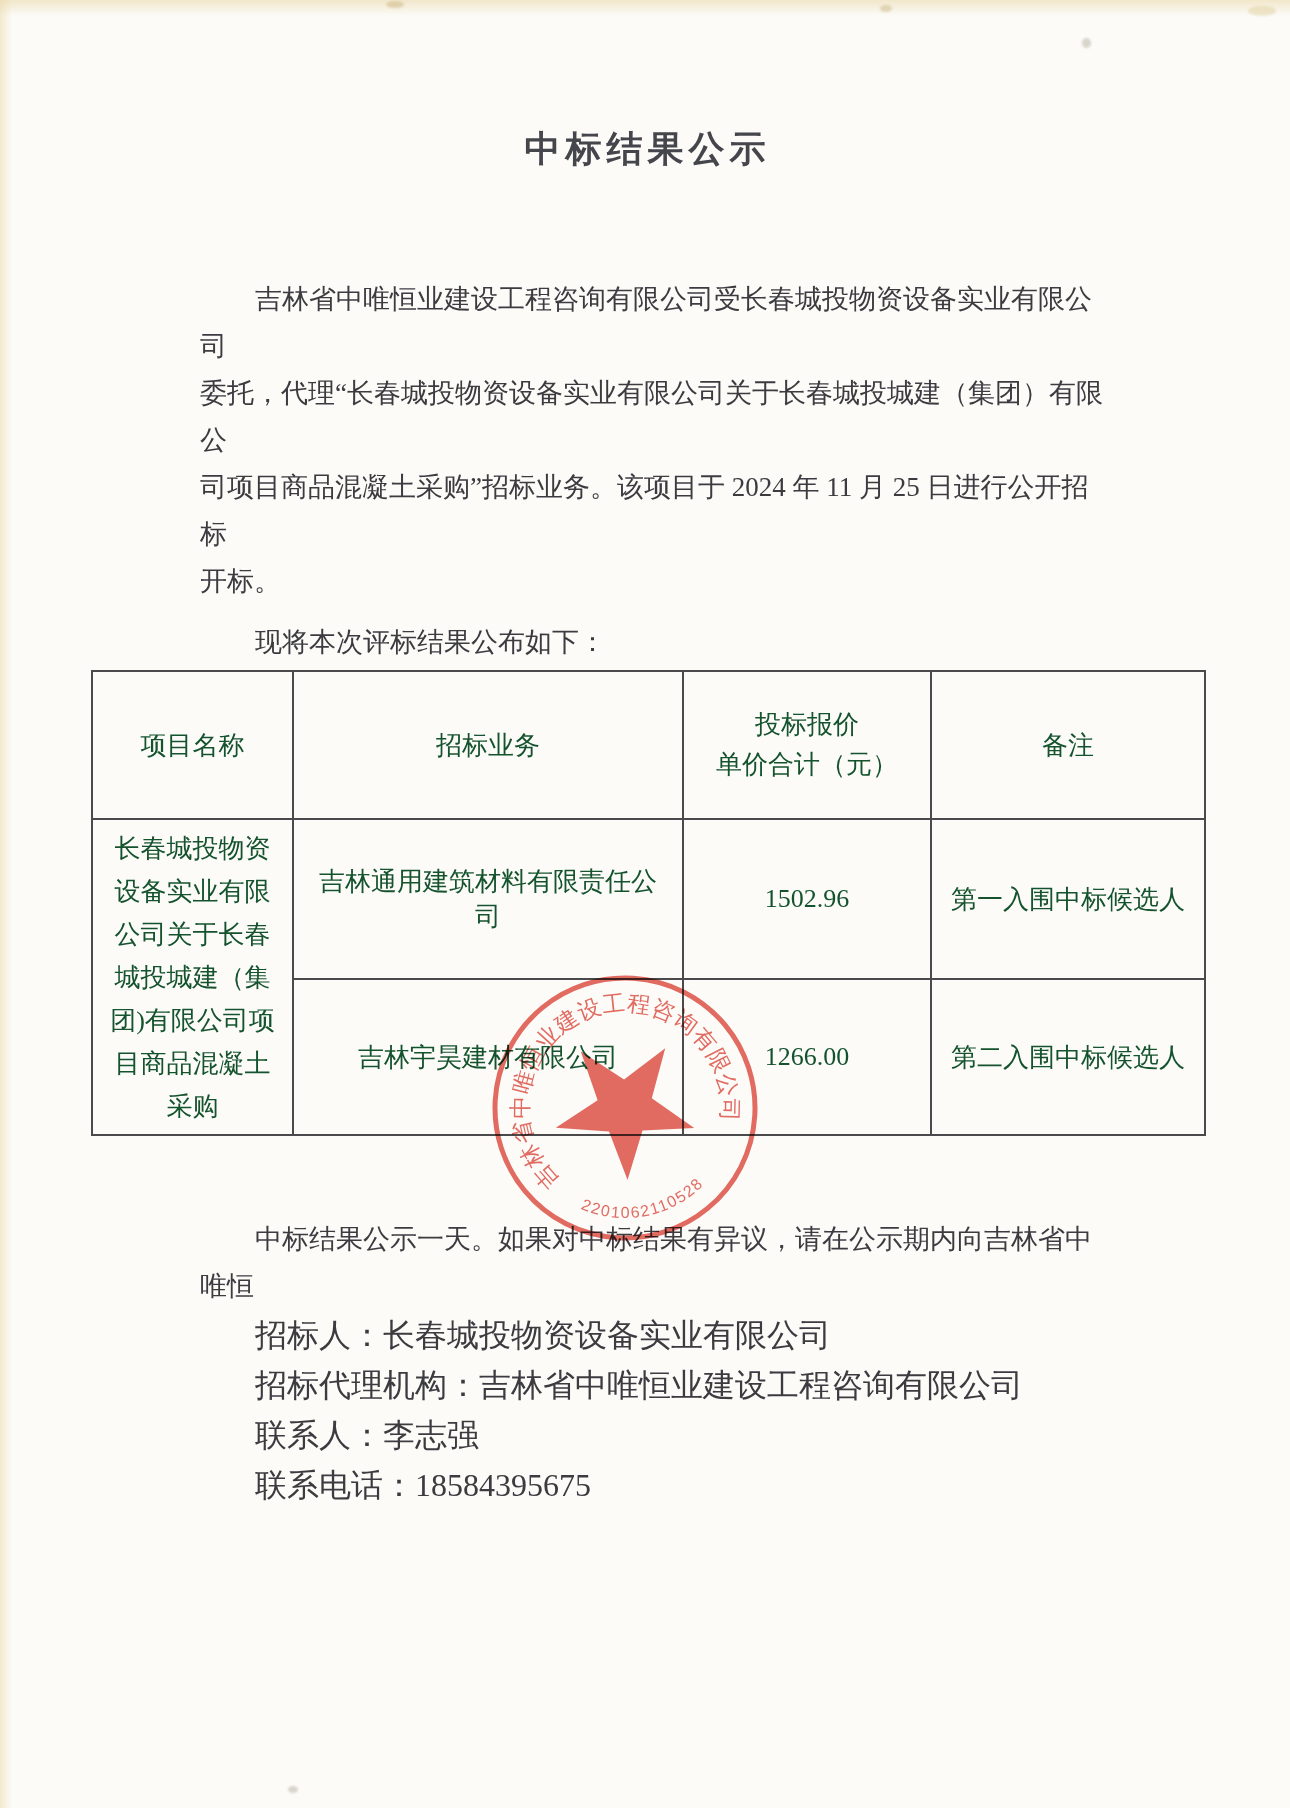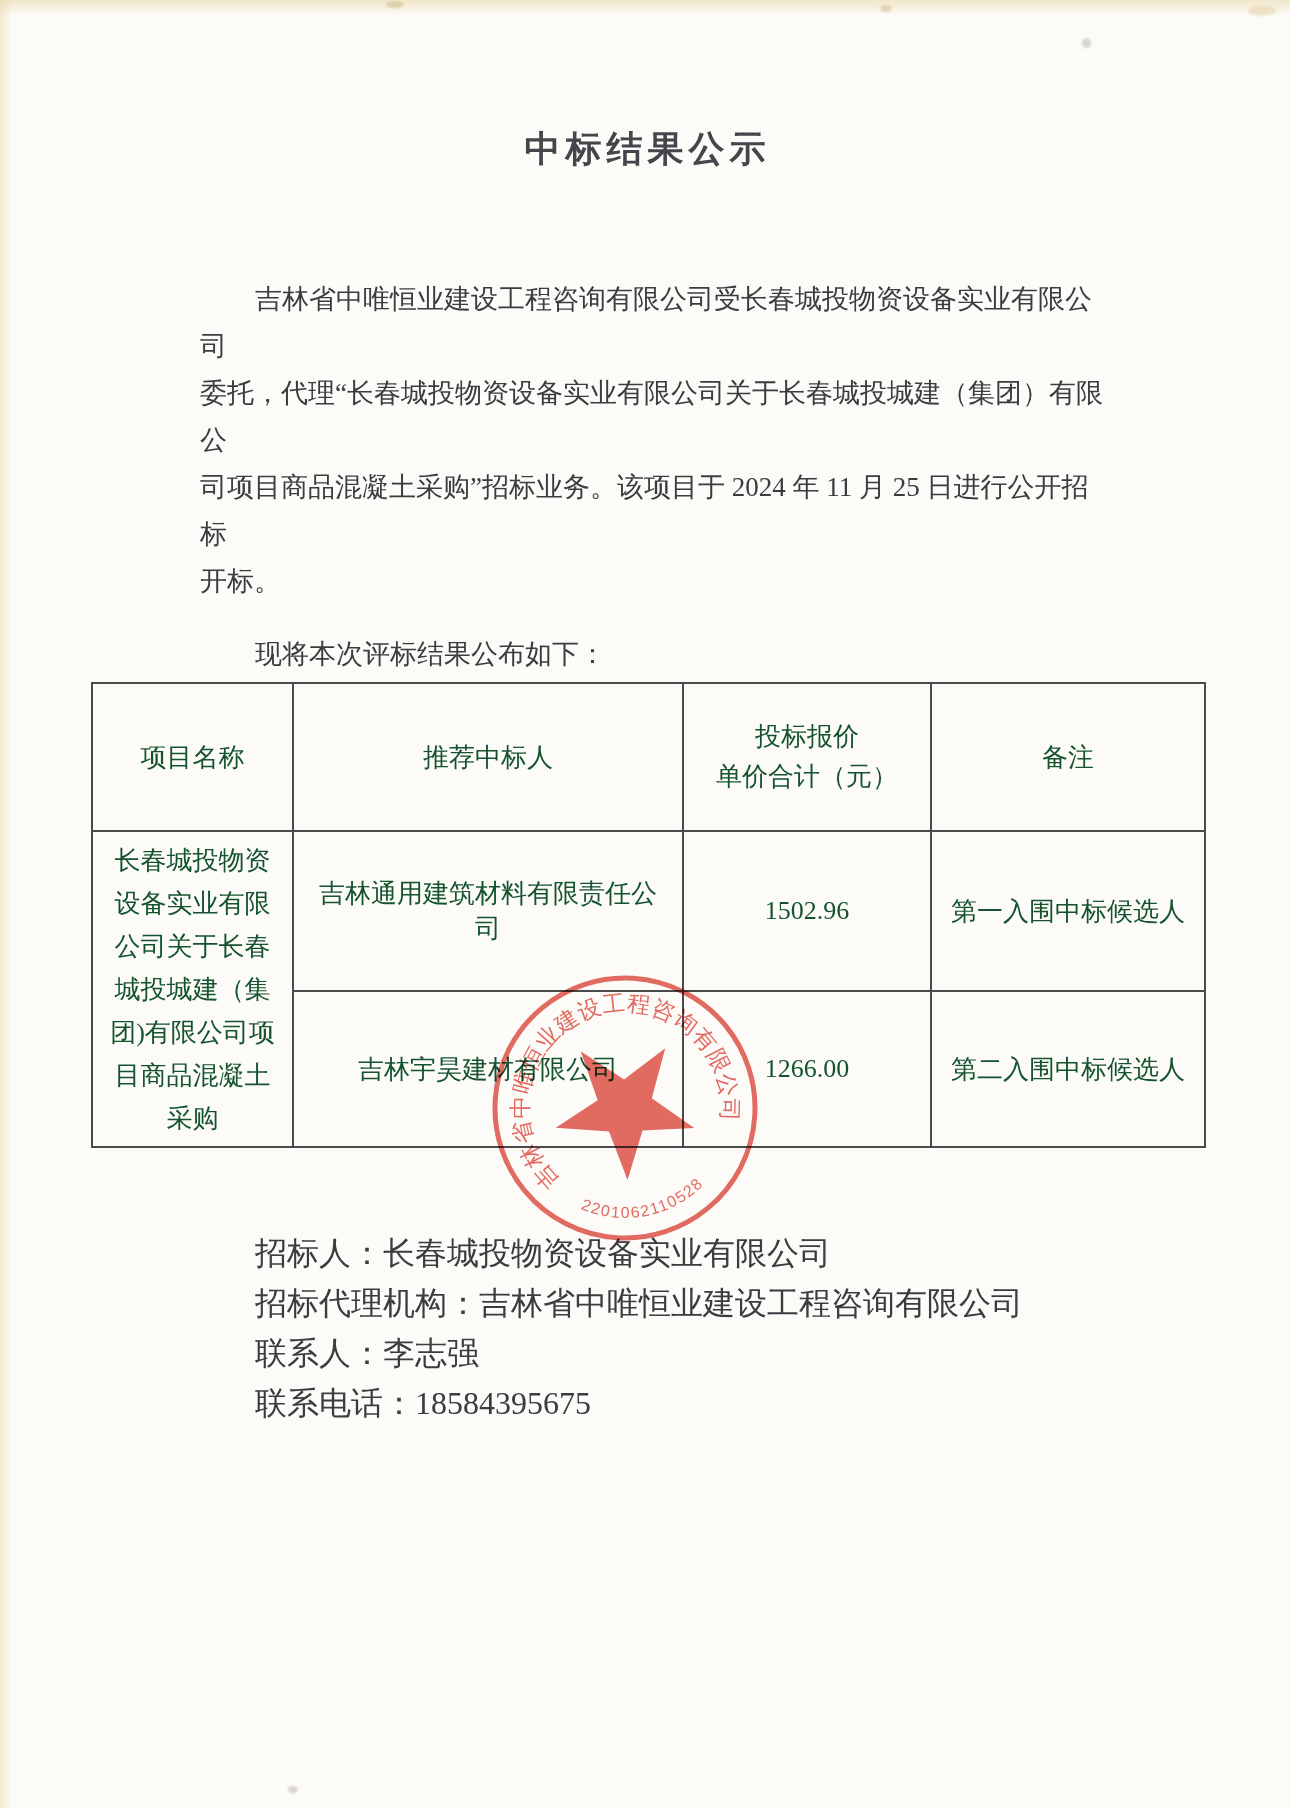--- a/index.html
+++ b/index.html
@@ -32,21 +32,21 @@
     height:62px;line-height:62px;
     text-align:center;
     font-size:36px;font-weight:600;
     letter-spacing:5px;
     color:#45454c;
   }
 
   .para{margin-left:109px;margin-right:99px;font-size:27px;line-height:47px;}
   .intro{margin-top:96px;}
   .line.indent{text-indent:55px;}
-  .results-intro{margin-top:26px;}
+  .results-intro{margin-top:14px;}
 
   table.results{
     margin-top:4px;
     border-collapse:collapse;
     table-layout:fixed;
     width:1113px;
     font-size:26px;
     color:#14532d;
   }
   table.results th,table.results td{
@@ -107,21 +107,21 @@
     <table class="results">
       <colgroup>
           <col class="c1">
           <col class="c2">
           <col class="c3">
           <col class="c4">
         </colgroup>
       <tbody>
           <tr class="head">
         <th>项目名称</th>
-        <th>推荐中标人</th>
+        <th>招标业务</th>
         <th>
           <div class="two-line">
             <div>投标报价</div>
             <div>单价合计（元）</div>
           </div>
         </th>
         <th>备注</th>
       </tr>
       <tr class="row1">
         <td class="project" rowspan="2">长春城投物资设备实业有限公司关于长春城投城建（集团)有限公司项目商品混凝土采购</td>
@@ -131,20 +131,21 @@
       </tr>
       <tr class="row2">
         <td>吉林宇昊建材有限公司</td>
         <td>1266.00</td>
         <td>第二入围中标候选人</td>
       </tr>
     </tbody>
       </table>
 
     <div class="para notice">
+      <div class="line indent">中标结果公示一天。如果对中标结果有异议，请在公示期内向吉林省中唯恒</div>
     </div>
 
     <div class="contacts">
       <div>招标人：长春城投物资设备实业有限公司</div>
       <div>招标代理机构：吉林省中唯恒业建设工程咨询有限公司</div>
       <div>联系人：李志强</div>
       <div>联系电话：18584395675</div>
     </div>
 
   </div>

